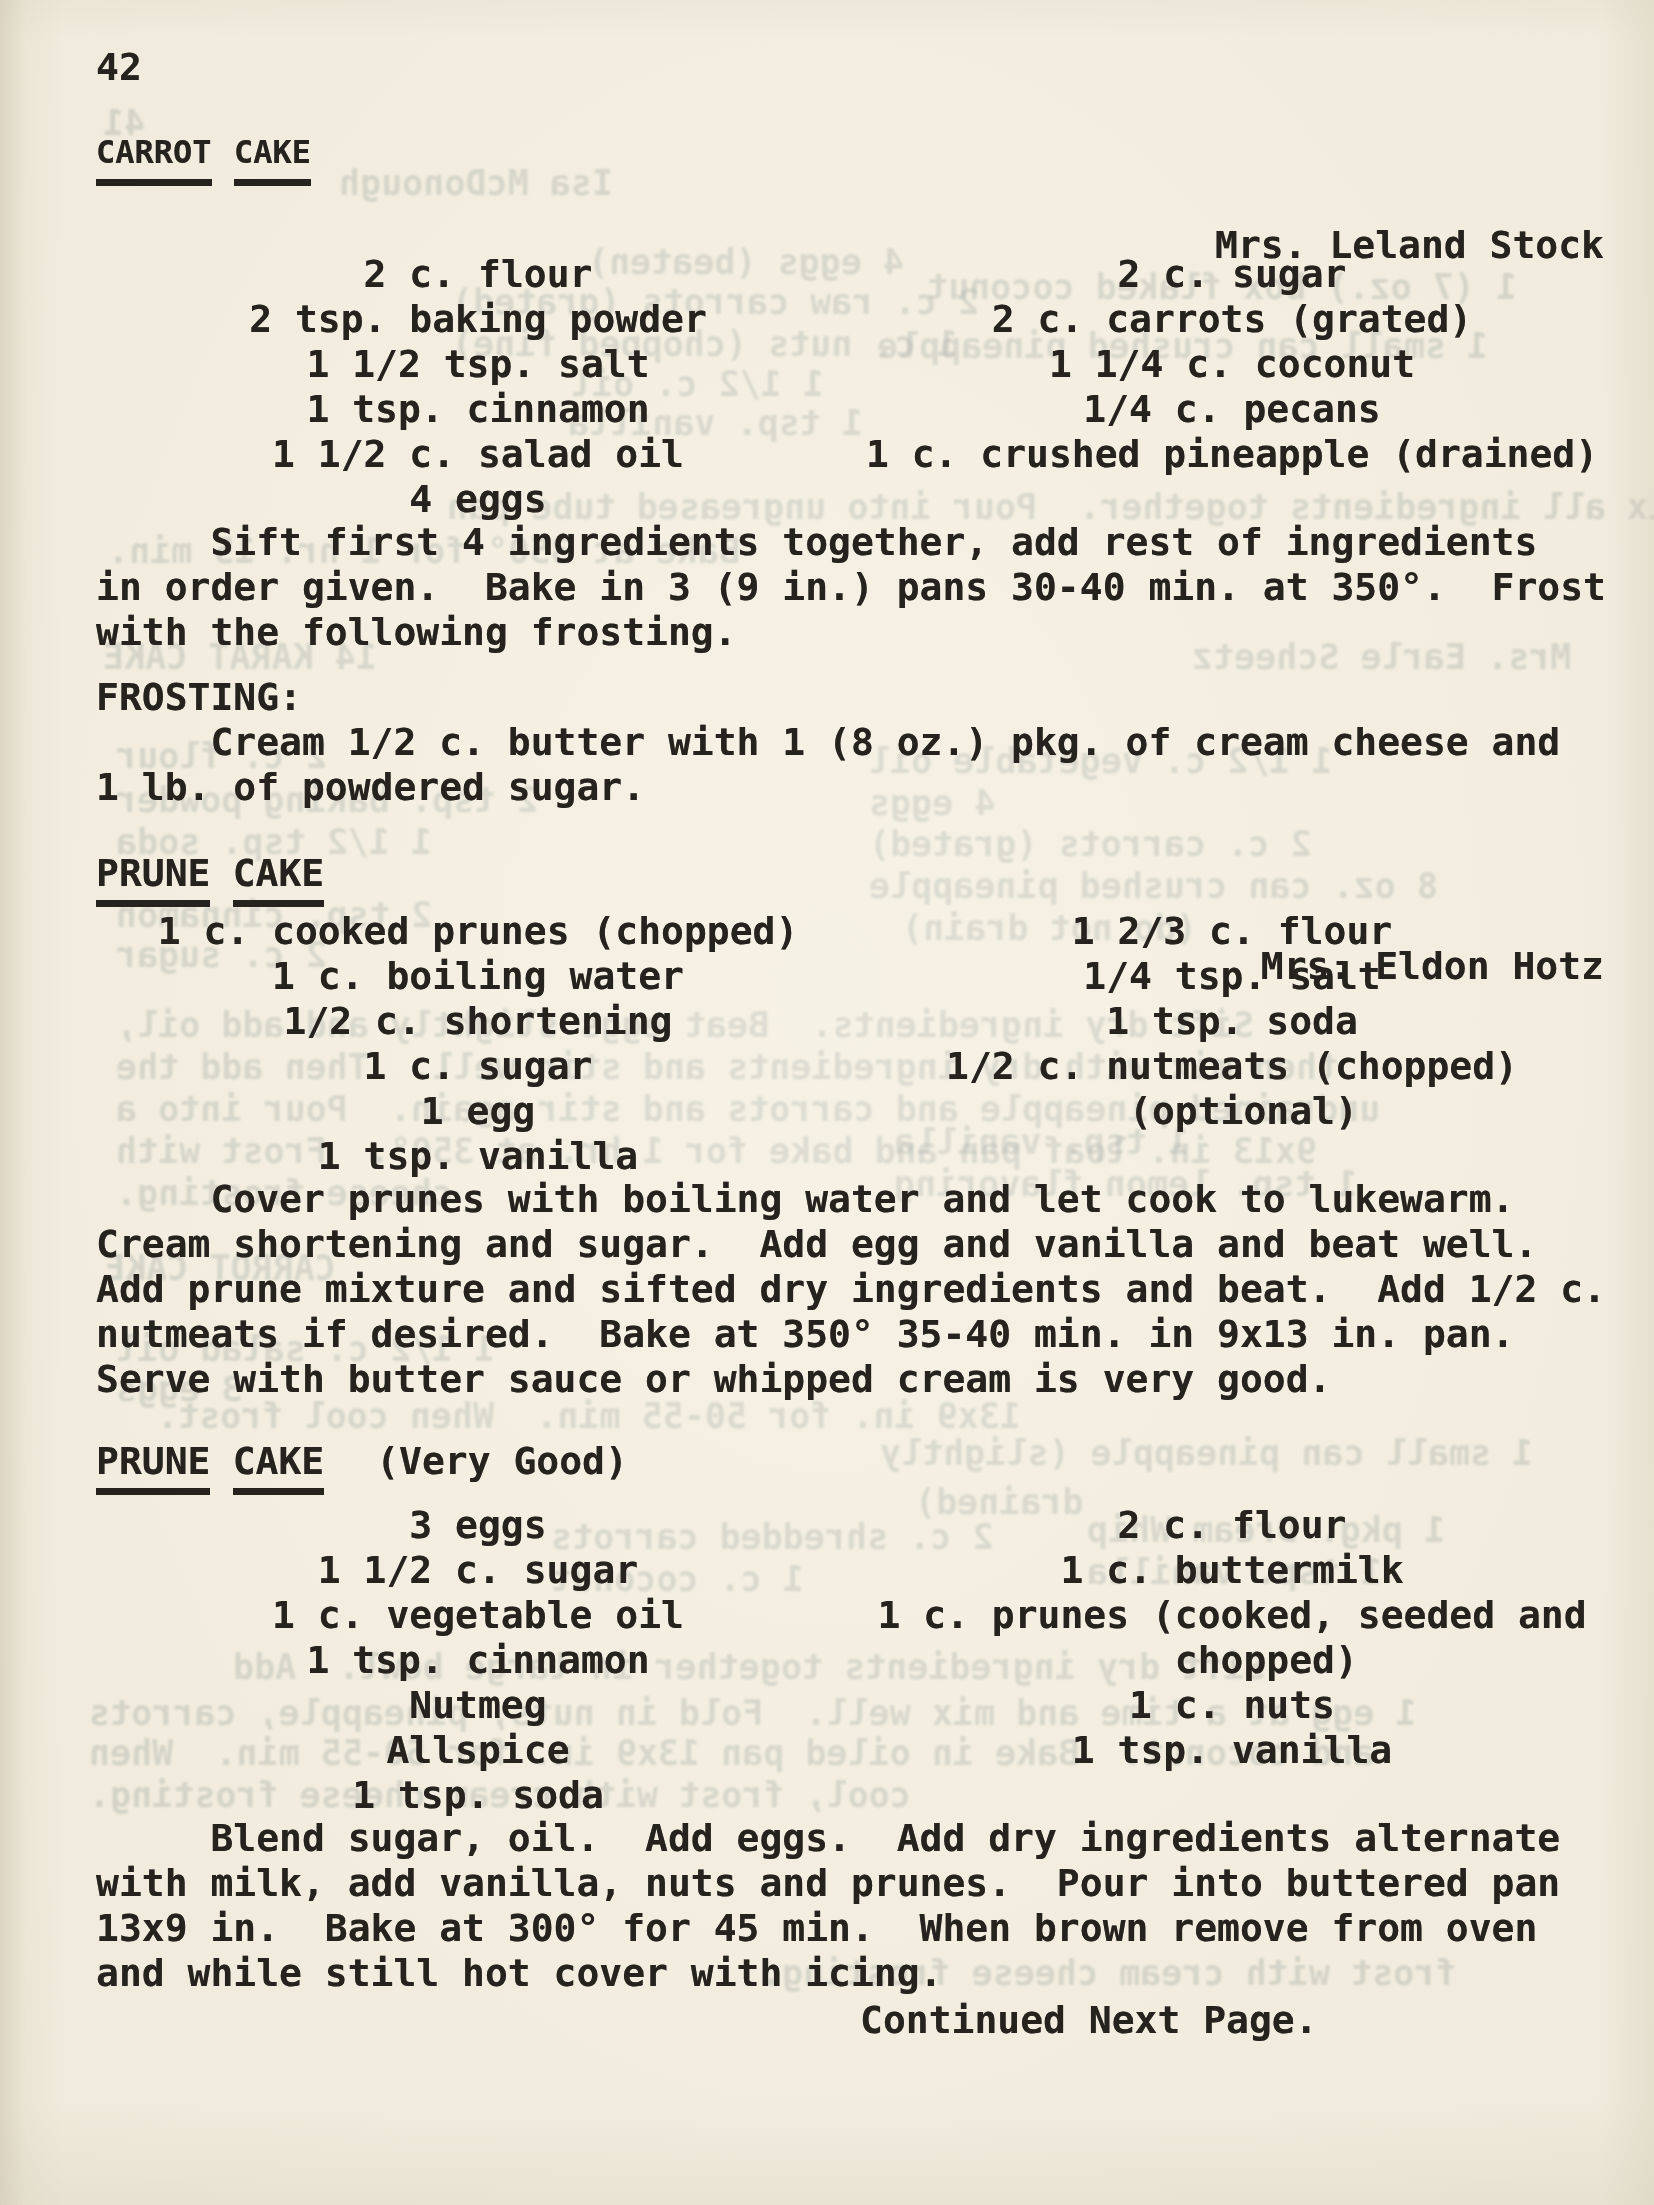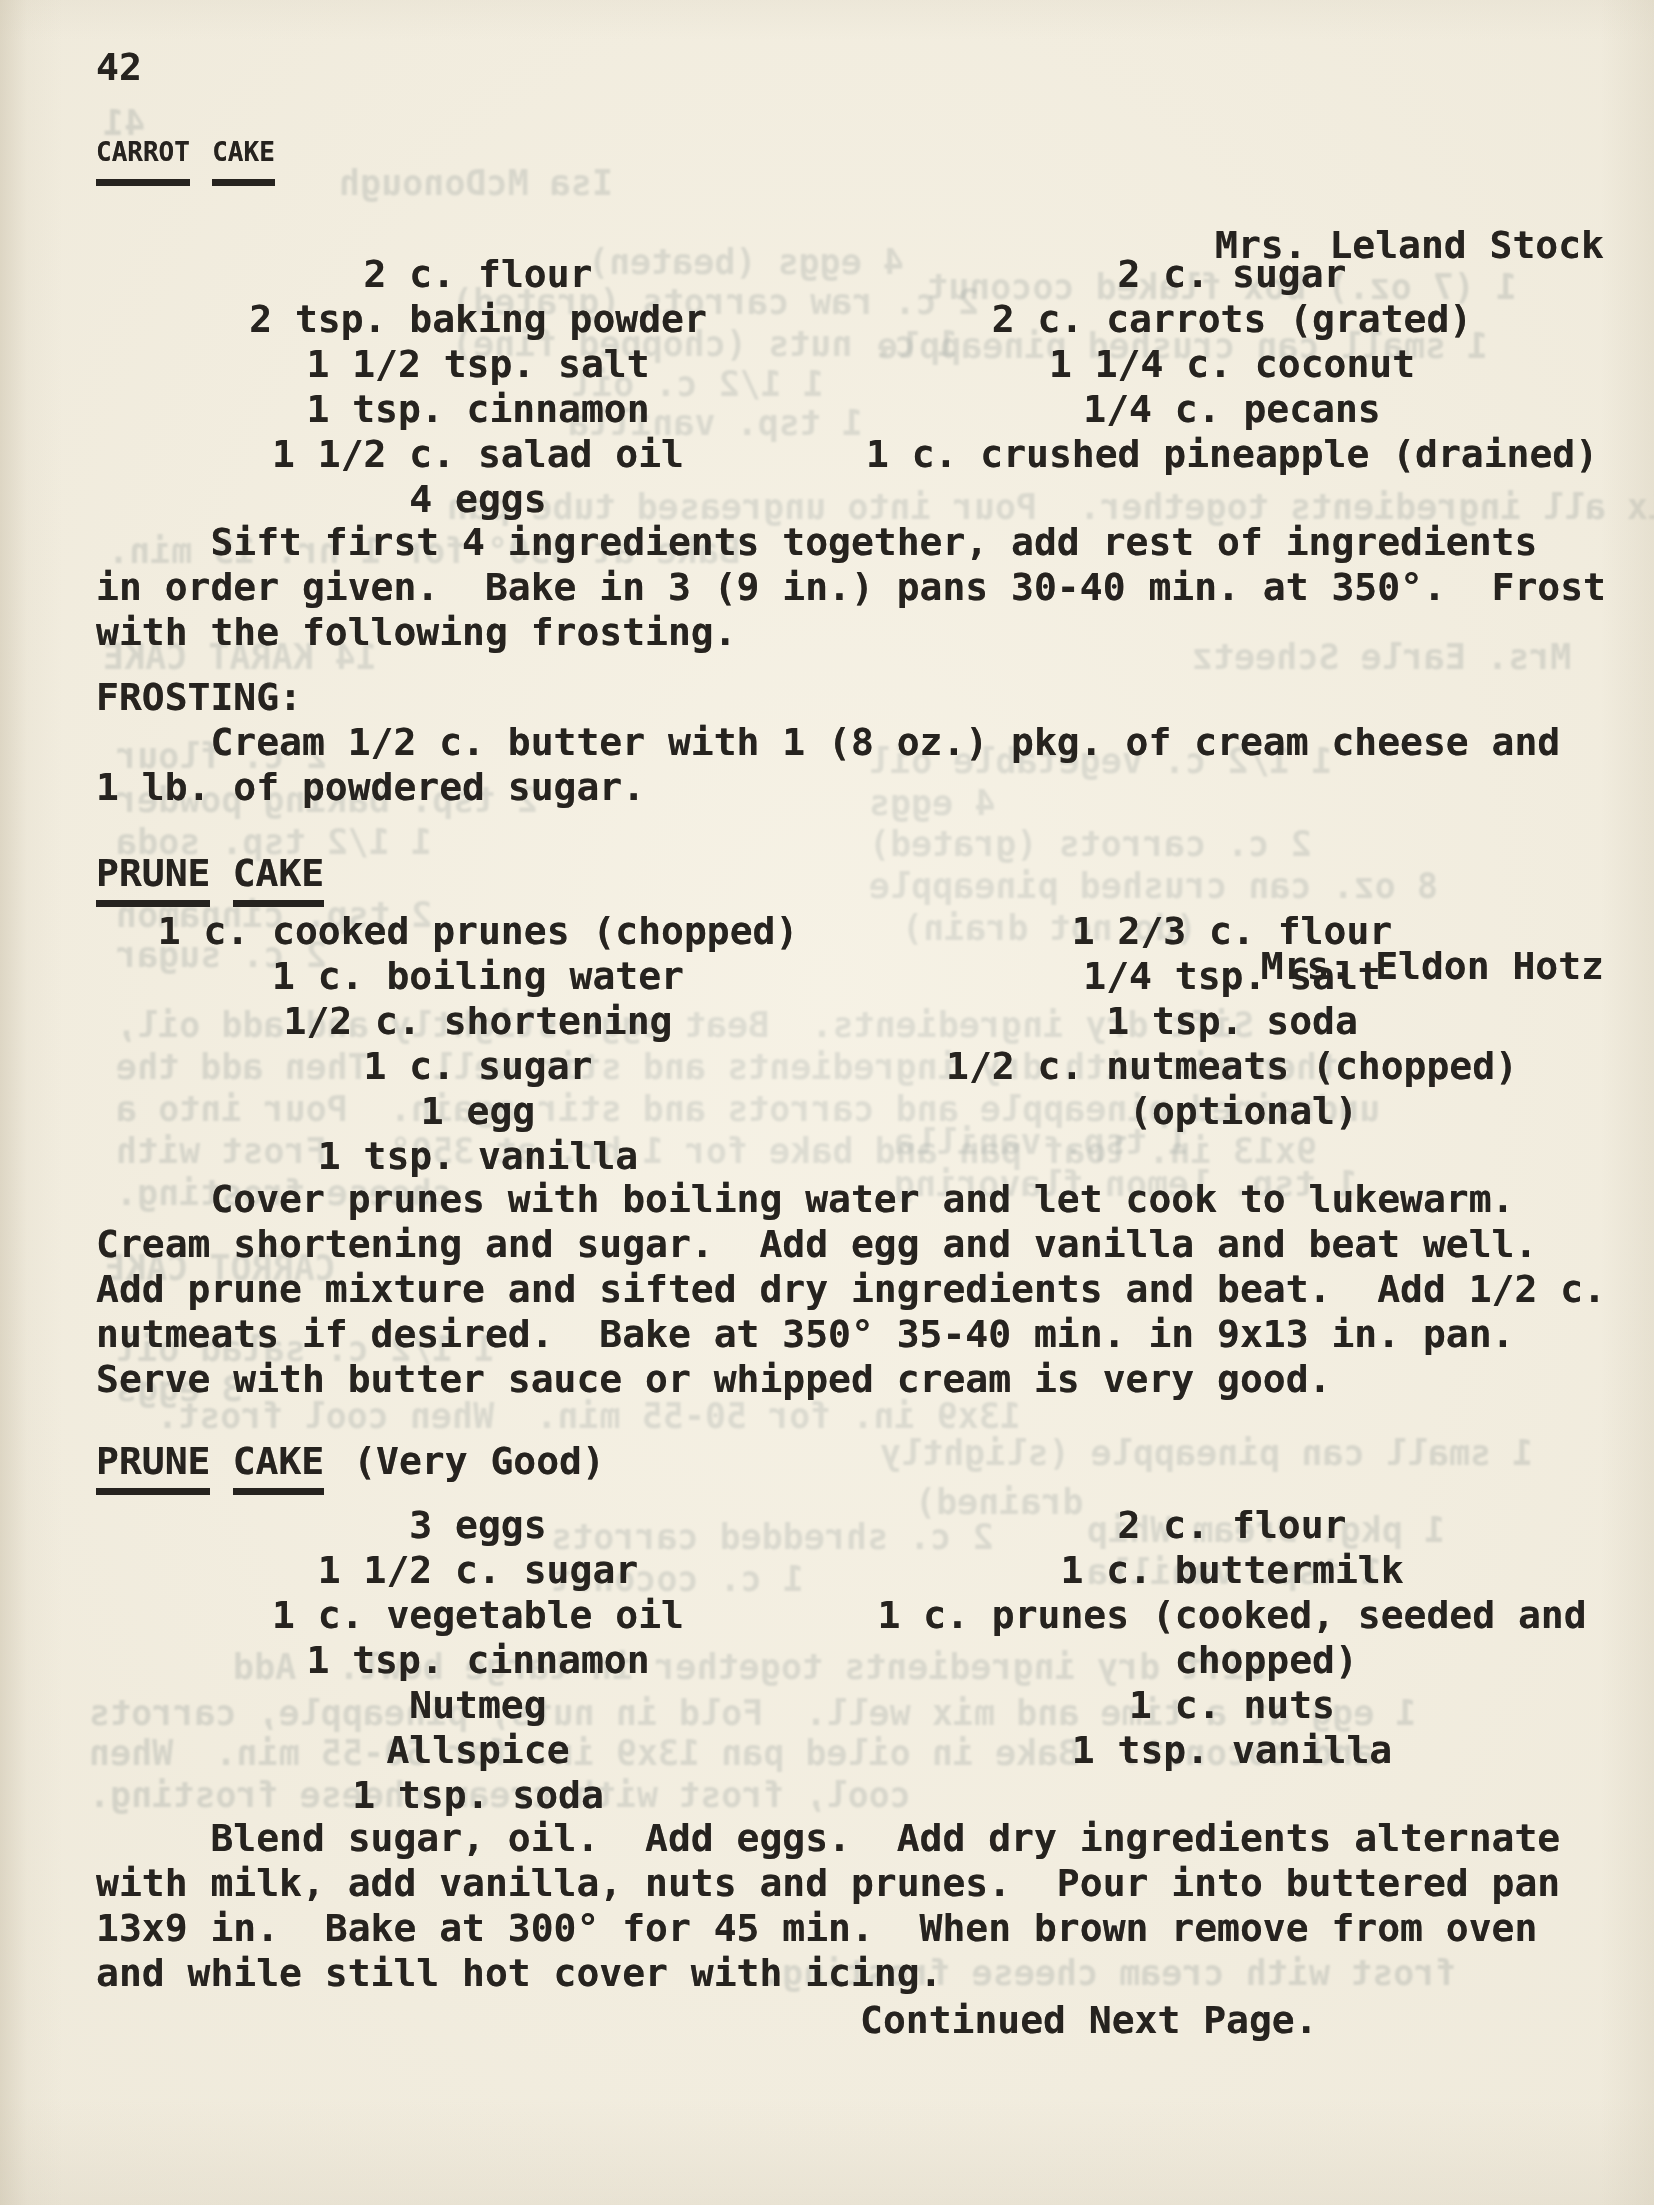--- a/index.html
+++ b/index.html
@@ -34,21 +34,21 @@
   .block{
     position:absolute; left:96px; right:51px;
     font-size:38px; line-height:45px;
     letter-spacing:0px;
     white-space:pre;
     text-shadow:0 0 0.4px rgba(38,35,31,0.55);
   }
   .heading-row{ display:flex; justify-content:space-between; align-items:flex-start; }
   .uw{ display:inline-block; border-bottom:7.1px solid #26231f; padding-bottom:3.6px; margin-right:22.3px; }
   .uw:last-child{ margin-right:0; }
-  .title-suffix{ margin-left:29px; }
+  .title-suffix{ margin-left:52px; }
   .attribution{ line-height:46px; }
   .ing-grid{ display:grid; grid-template-columns:764px 1fr; }
   .ing-cell{ line-height:45px; height:45px; white-space:pre;text-align:center; }
   .footer-note{ left:860px; right:auto; }
 </style>
 </head>
 <body>
 
 <div class="ghost-layer">
     <span style="left: 6.2%; top: 4.6%;">41</span>
@@ -95,21 +95,21 @@
     <span style="left: 5.4%; top: 76.7%;">1 egg at a time and mix well.  Fold in nuts, pineapple, carrots</span>
     <span style="left: 5.4%; top: 78.5%;">and coconut.  Bake in oiled pan 13x9 in. for 50-55 min.  When</span>
     <span style="left: 5.4%; top: 80.4%;">cool, frost with cream cheese frosting.</span>
     <span style="left: 46%; top: 88.5%;">frost with cream cheese frosting.</span>
   </div>
 <div class="paper-shading"></div>
 
 <div class="block" style="top:45px;">42</div>
 
 <div class="block heading-row" style="top:130px;">
-  <h2 style="font-size:26px;font-weight:bold;"><span class="title-main"><span class="uw">CARROT</span><span class="uw">CAKE</span></span><span class="title-suffix"></span></h2>
+  <h2 style="font-size:32px;font-weight:bold;"><span class="title-main"><span class="uw">CARROT</span><span class="uw">CAKE</span></span><span class="title-suffix"></span></h2>
   <div class="attribution">
     <div>Mrs. Leland Stock</div>
   </div>
 </div>
 <div class="block ing-grid" style="top:252px;"><div class="ing-cell">2 c. flour</div><div class="ing-cell">2 c. sugar</div><div class="ing-cell">2 tsp. baking powder</div><div class="ing-cell">2 c. carrots (grated)</div><div class="ing-cell">1 1/2 tsp. salt</div><div class="ing-cell">1 1/4 c. coconut</div><div class="ing-cell">1 tsp. cinnamon</div><div class="ing-cell">1/4 c. pecans</div><div class="ing-cell">1 1/2 c. salad oil</div><div class="ing-cell">1 c. crushed pineapple (drained)</div><div class="ing-cell">4 eggs</div><div class="ing-cell"></div></div>
 <div class="block" style="top:520px;">     Sift first 4 ingredients together, add rest of ingredients
 in order given.  Bake in 3 (9 in.) pans 30-40 min. at 350°.  Frost
 with the following frosting.</div>
 <div class="block" style="top:675px;">FROSTING:</div>
 <div class="block" style="top:720px;">     Cream 1/2 c. butter with 1 (8 oz.) pkg. of cream cheese and

